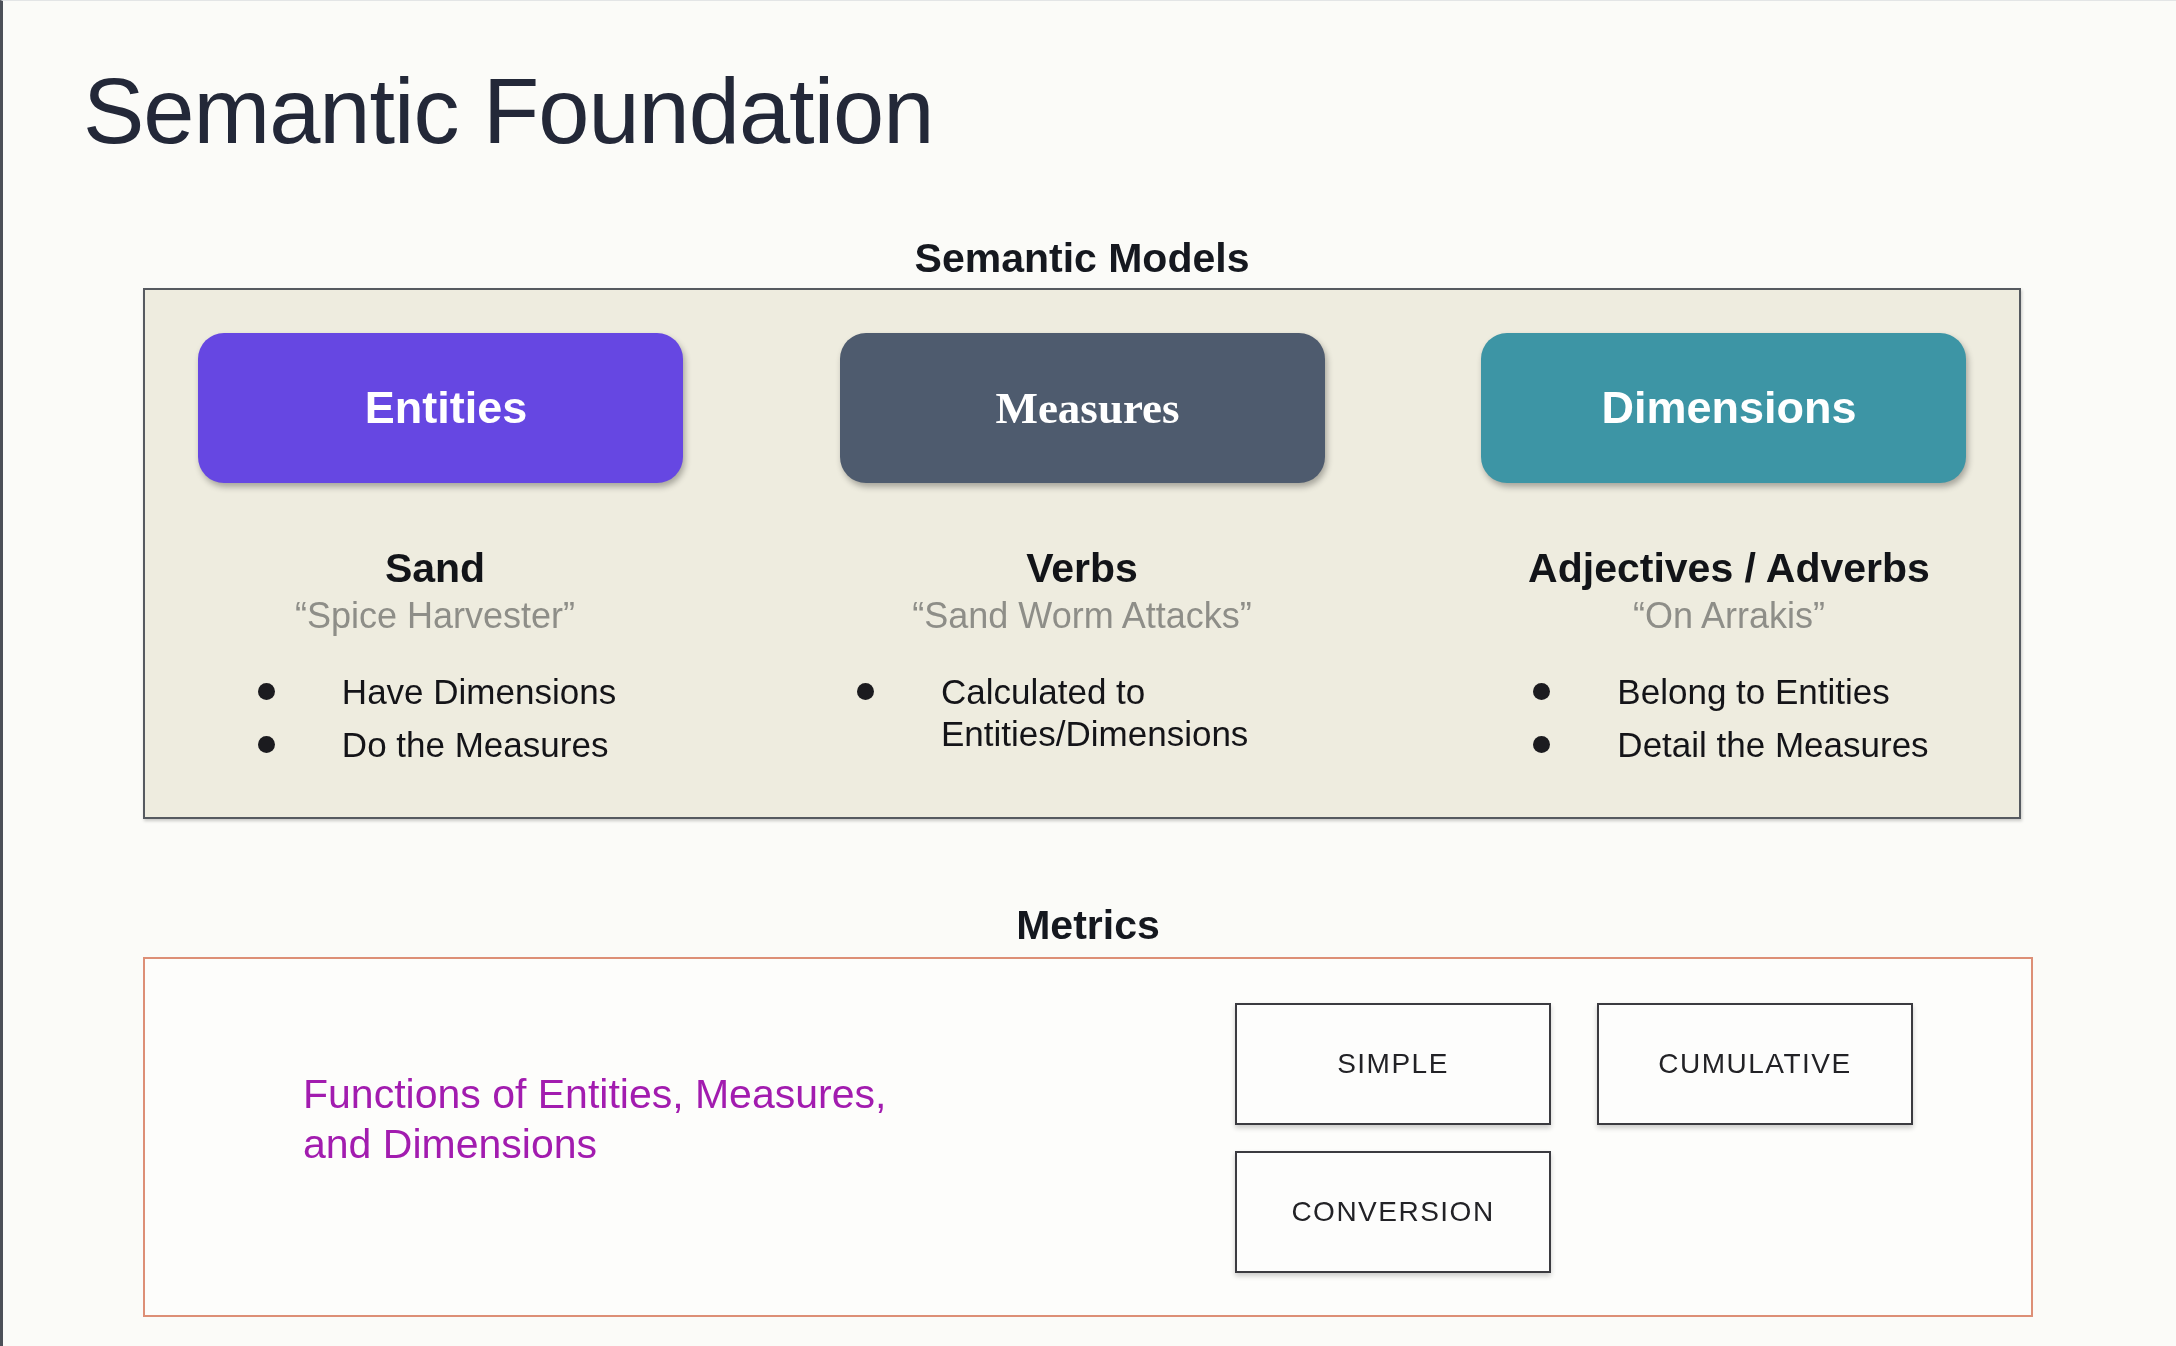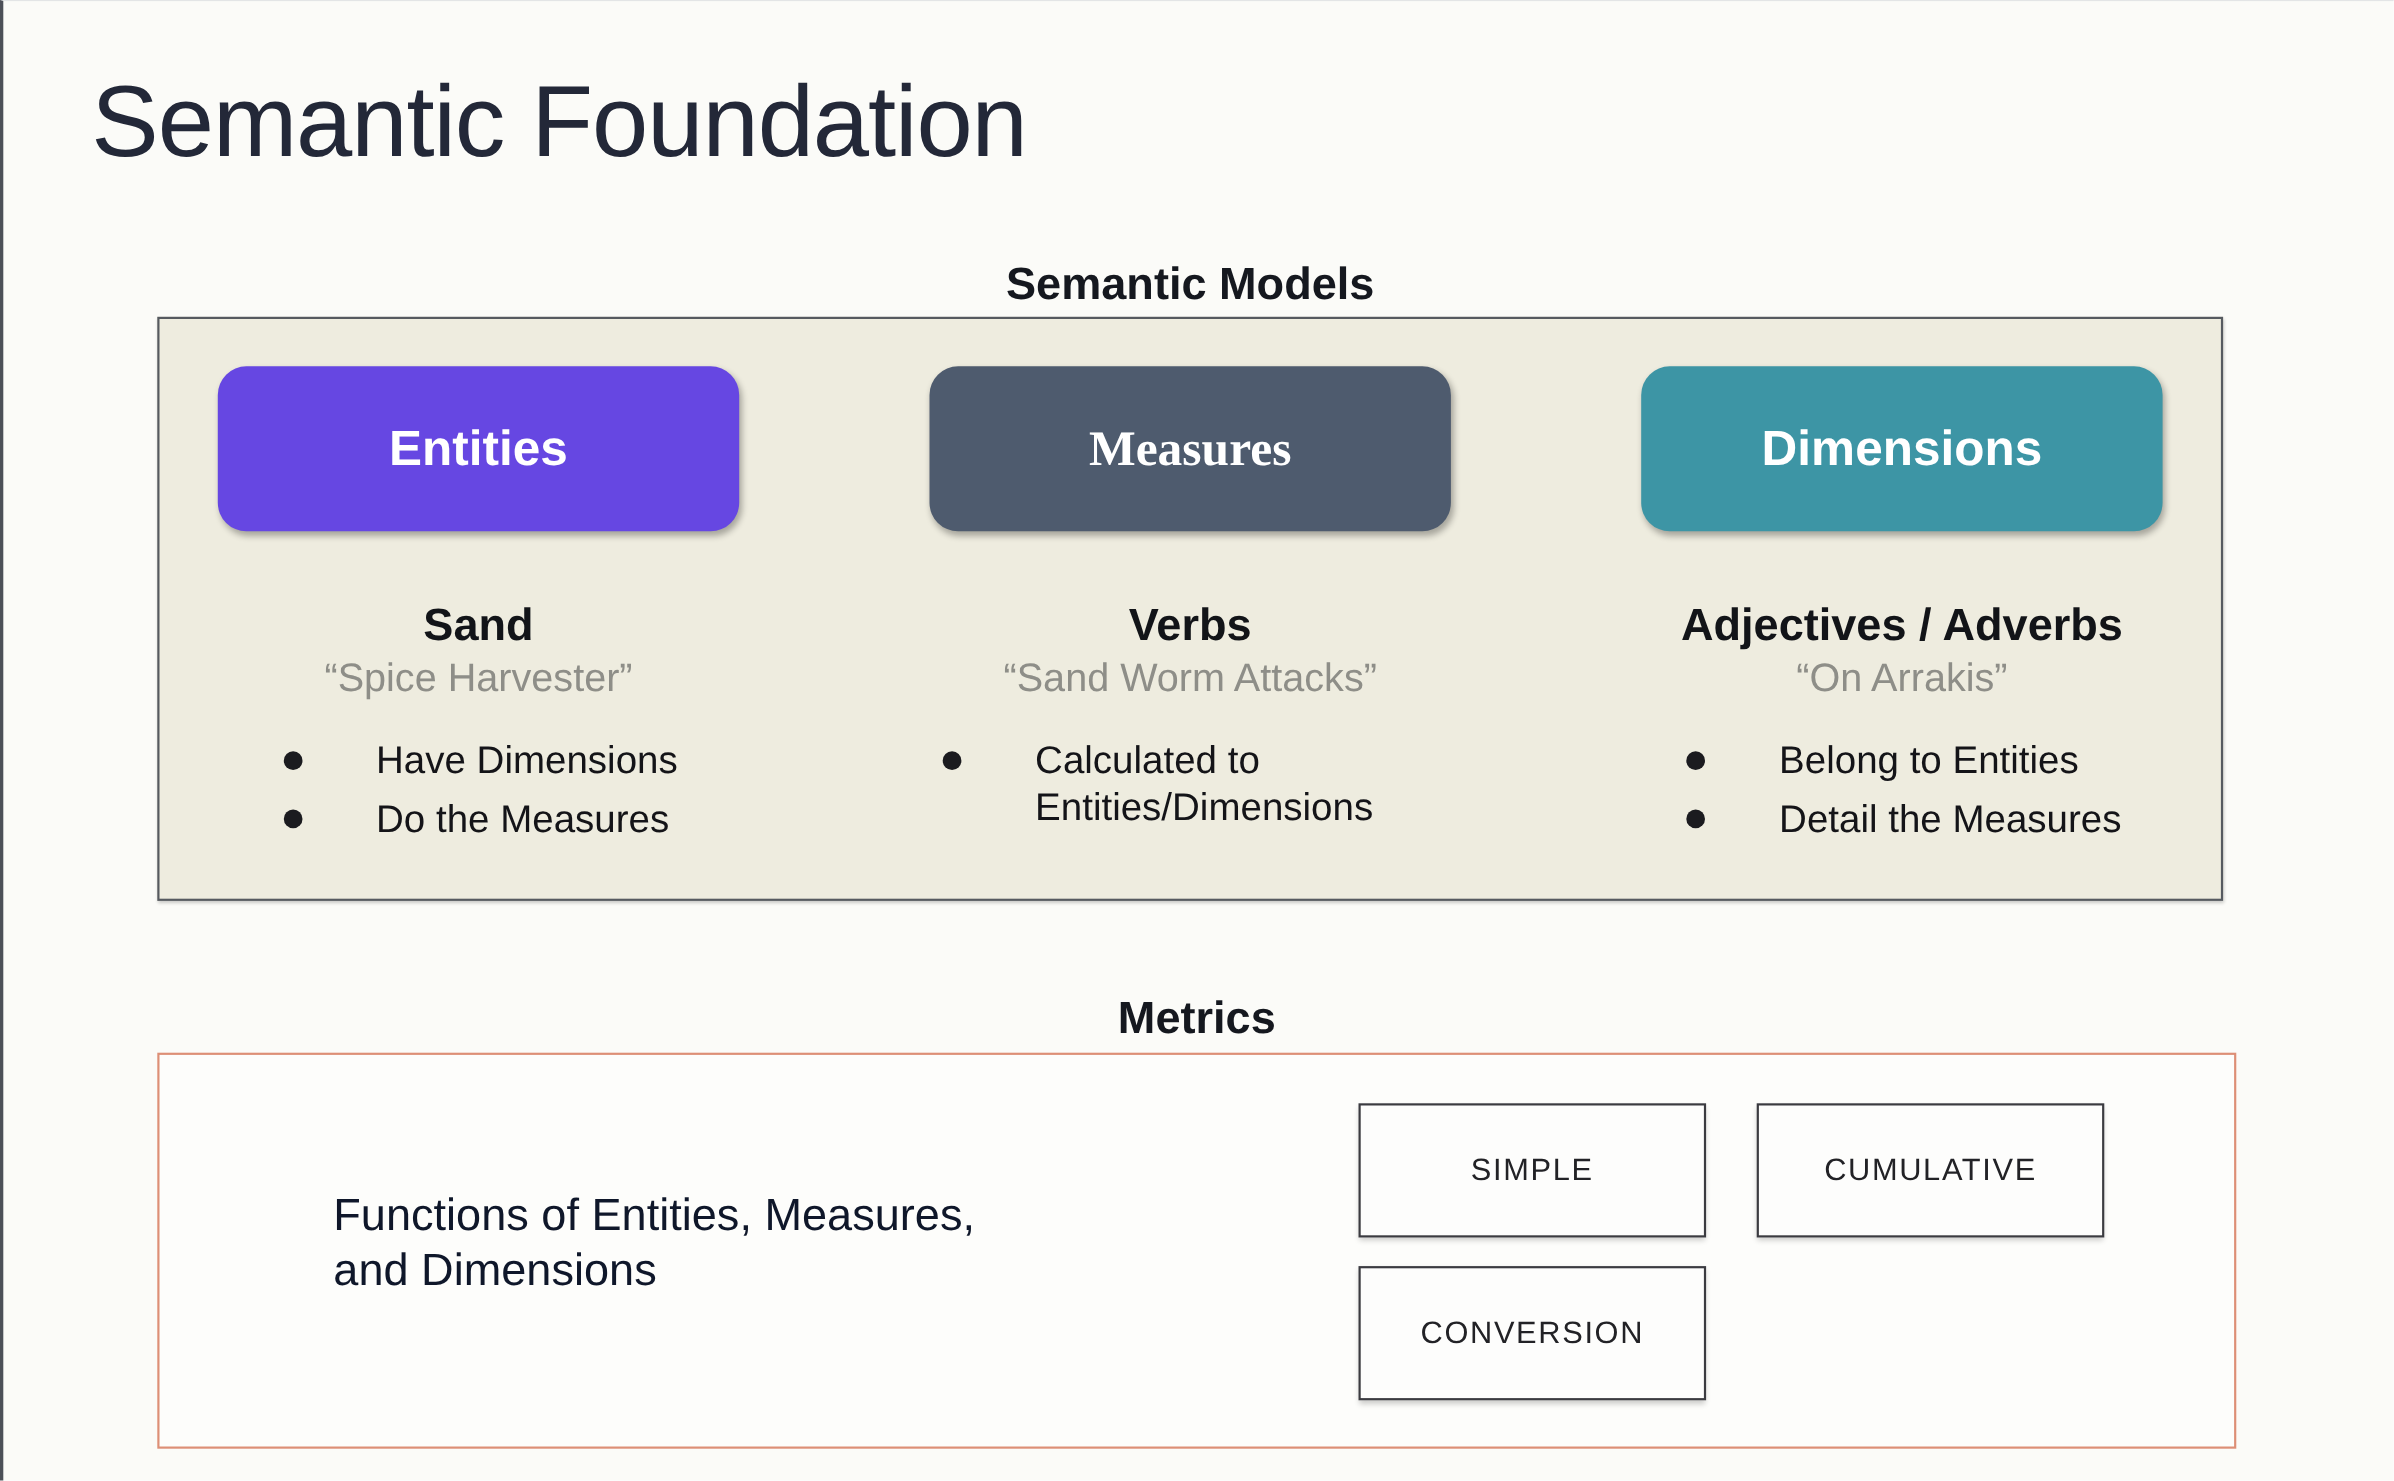--- a/index.html
+++ b/index.html
@@ -14,38 +14,38 @@
 
   
   .sm-heading{position:absolute;left:140px;top:234px;width:1878px;text-align:center;
               font-size:41px;font-weight:700;color:#15181f;}
   .sm-panel{position:absolute;left:140px;top:287px;width:1878px;height:531px;
             border:2px solid #565a60;box-sizing:border-box;padding:43px 53px 0 53px;
             box-shadow:1px 2px 3px rgba(0,0,0,0.2);}
   .pill-row,.col-row{display:flex;justify-content:space-between;}
   .pill{width:474px;height:150px;border-radius:26px;display:flex;align-items:center;
         justify-content:center;color:#ffffff;font-size:45px;font-weight:700;
-        box-shadow:2px 4px 6px rgba(0,0,0,0.30);}
+        box-shadow:2px 4px 6px rgba(0,0,0,0.30);padding-left:11px;}
   .col-row{margin-top:62px;}
   .col{width:474px;text-align:center;}
   .role{font-size:41px;font-weight:700;color:#121418;}
   .example{font-size:36px;color:#8e8e88;margin-top:3px;}
   ul.bullets{display:inline-block;margin:34px auto 0 auto;padding:0;list-style:none;text-align:left;}
   ul.bullets li{position:relative;padding-left:88px;font-size:35px;color:#141418;
                 line-height:1.2;margin:0 0 11px 0;}
   ul.bullets li::before{content:"";position:absolute;left:4px;top:0.34em;width:17px;height:17px;
                         border-radius:50%;background:#1b1b1f;}
   .col-measures ul.bullets li{max-width:370px;}
 
   
   .metrics-heading{position:absolute;left:140px;top:901px;width:1890px;text-align:center;
                    font-size:41px;font-weight:700;color:#15181f;}
   .metrics-panel{position:absolute;left:140px;top:956px;width:1890px;height:360px;
                  border:2px solid #dd8f76;box-sizing:border-box;background:#fdfdfb;}
-  .metrics-desc{position:absolute;left:158px;top:120px;font-size:41px;color:#0f172a;
+  .metrics-desc{position:absolute;left:158px;top:110px;font-size:41px;color:#a21caf;
                 line-height:1.22;white-space:pre-line;}
   .metrics-grid{position:absolute;top:44px;right:118px;display:grid;
                 grid-template-columns:316px 316px;grid-auto-rows:122px;
                 column-gap:46px;row-gap:26px;}
   .mbox{border:2px solid #3b3b40;background:#fdfdfc;display:flex;align-items:center;
         justify-content:center;font-size:28px;font-weight:400;letter-spacing:1.5px;
         color:#222226;box-shadow:0 3px 5px rgba(0,0,0,0.20);}
 </style>
 </head>
 <body>

